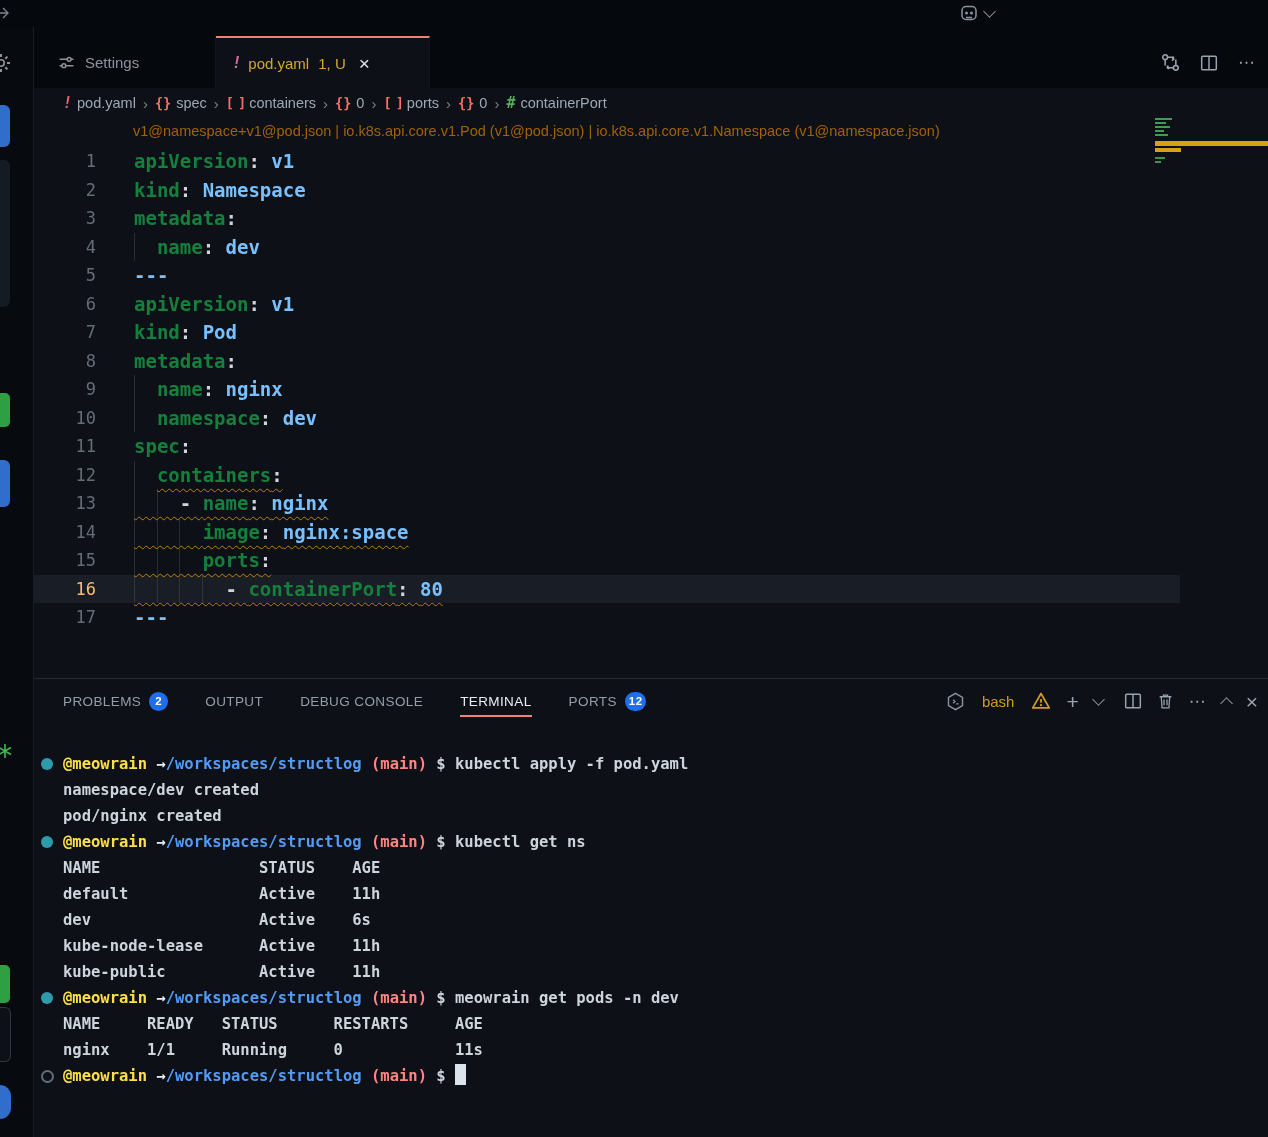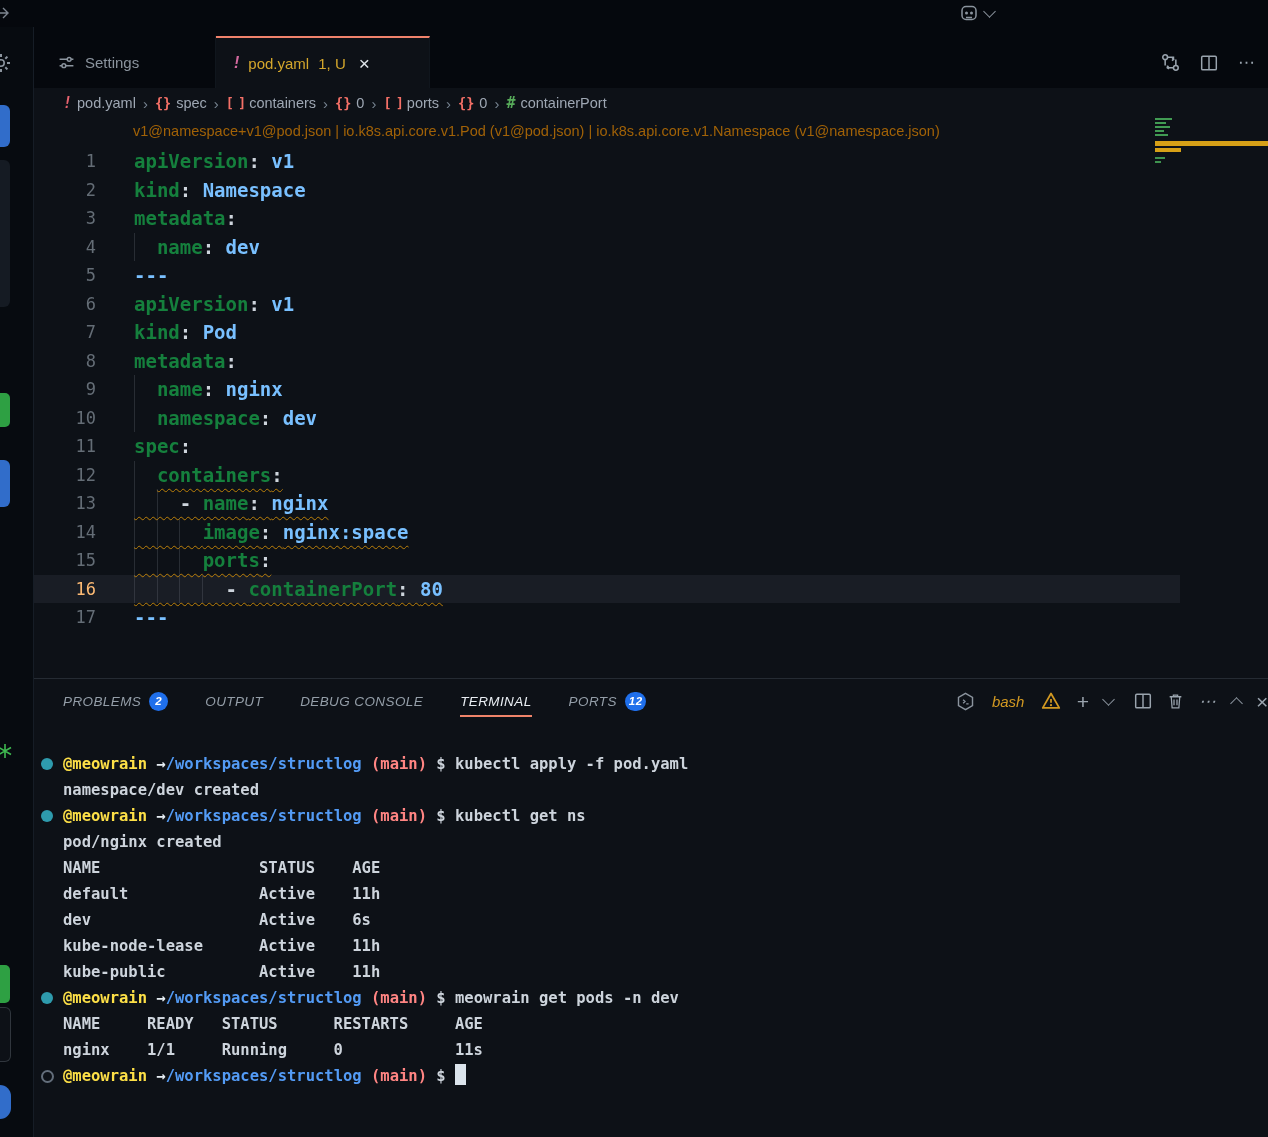--- a/index.html
+++ b/index.html
@@ -72,21 +72,21 @@
   .minimap{position:absolute;right:0;top:88px;width:116px;height:66px;}
   .mm-code{position:absolute;left:3px;top:1px;width:28px;}
   .mm-code i{display:block;height:2px;margin:2px 0;background:#4bb45e;opacity:.85;}
   .mm-y1{position:absolute;left:3px;top:26px;height:5px;right:0;background:#d6a017;}
   .mm-y2{position:absolute;left:3px;top:33px;height:4px;width:26px;background:#d6a017;}
   .mm-code2{position:absolute;left:3px;top:40px;width:28px;}
   .mm-code2 i{display:block;height:2px;margin:2px 0;background:#4bb45e;opacity:.8;}
 
   
   .panel{position:absolute;left:0;right:0;top:651px;bottom:0;background:#0d1117;border-top:1px solid #252b33;}
-  .phead{display:flex;align-items:center;height:44px;padding:0 0 0 29px;font-style:italic;}
+  .phead{display:flex;align-items:center;height:44px;padding:0 10px 0 29px;}
   .ptabs{display:flex;align-items:center;height:100%;}
   .ptab{display:flex;align-items:center;gap:8px;margin-right:37px;height:100%;position:relative;
         font-size:13.5px;letter-spacing:.4px;color:#949ea8;cursor:pointer;white-space:nowrap;}
   .ptab-active{color:#e9eef3;}
   .ptab-active::after{content:"";position:absolute;left:0;right:0;bottom:6px;height:2px;background:#f0846a;}
   .badge{min-width:19px;height:19px;border-radius:10px;background:#1f6feb;color:#fff;font-size:11.5px;font-weight:700;
          display:flex;align-items:center;justify-content:center;padding:0 4px;box-sizing:border-box;}
   .phead-right{margin-left:auto;display:flex;align-items:center;gap:15px;color:#8b949e;}
   .shell-label{color:#d29922;font-size:15px;margin:0 2px;}
   .chev{width:8px;height:8px;border-right:1.6px solid #8b949e;border-bottom:1.6px solid #8b949e;
@@ -321,22 +321,22 @@
         <span class="dots">⋯</span>
         <span class="chev chev-up"></span>
         <span class="x-close">×</span>
       </div>
     </div>
 
     <div class="terminal">
       <div>
           <div class="t-ln"><span class="bullet-f"></span><span class="ts-u">@meowrain </span><span class="ts-ar">→</span><span class="ts-pa">/workspaces/structlog </span><span class="ts-br">(main)</span><span class="ts-tx"> $ kubectl apply -f pod.yaml</span></div>
           <div class="t-ln"><span class="ts-tx">namespace/dev created</span></div>
+          <div class="t-ln"><span class="ts-tx">pod/nginx created</span></div>
           <div class="t-ln"><span class="bullet-f"></span><span class="ts-u">@meowrain </span><span class="ts-ar">→</span><span class="ts-pa">/workspaces/structlog </span><span class="ts-br">(main)</span><span class="ts-tx"> $ kubectl get ns</span></div>
-          <div class="t-ln"><span class="ts-tx">pod/nginx created</span></div>
           <div class="t-ln"><span class="ts-tx">NAME                 STATUS    AGE</span></div>
           <div class="t-ln"><span class="ts-tx">default              Active    11h</span></div>
           <div class="t-ln"><span class="ts-tx">dev                  Active    6s</span></div>
           <div class="t-ln"><span class="ts-tx">kube-node-lease      Active    11h</span></div>
           <div class="t-ln"><span class="ts-tx">kube-public          Active    11h</span></div>
           <div class="t-ln"><span class="bullet-f"></span><span class="ts-u">@meowrain </span><span class="ts-ar">→</span><span class="ts-pa">/workspaces/structlog </span><span class="ts-br">(main)</span><span class="ts-tx"> $ meowrain get pods -n dev</span></div>
           <div class="t-ln"><span class="ts-tx">NAME     READY   STATUS      RESTARTS     AGE</span></div>
           <div class="t-ln"><span class="ts-tx">nginx    1/1     Running     0            11s</span></div>
           <div class="t-ln"><span class="bullet-h"></span><span class="ts-u">@meowrain </span><span class="ts-ar">→</span><span class="ts-pa">/workspaces/structlog </span><span class="ts-br">(main)</span><span class="ts-tx"> $ </span><span class="t-cursor"></span></div>
         </div>

